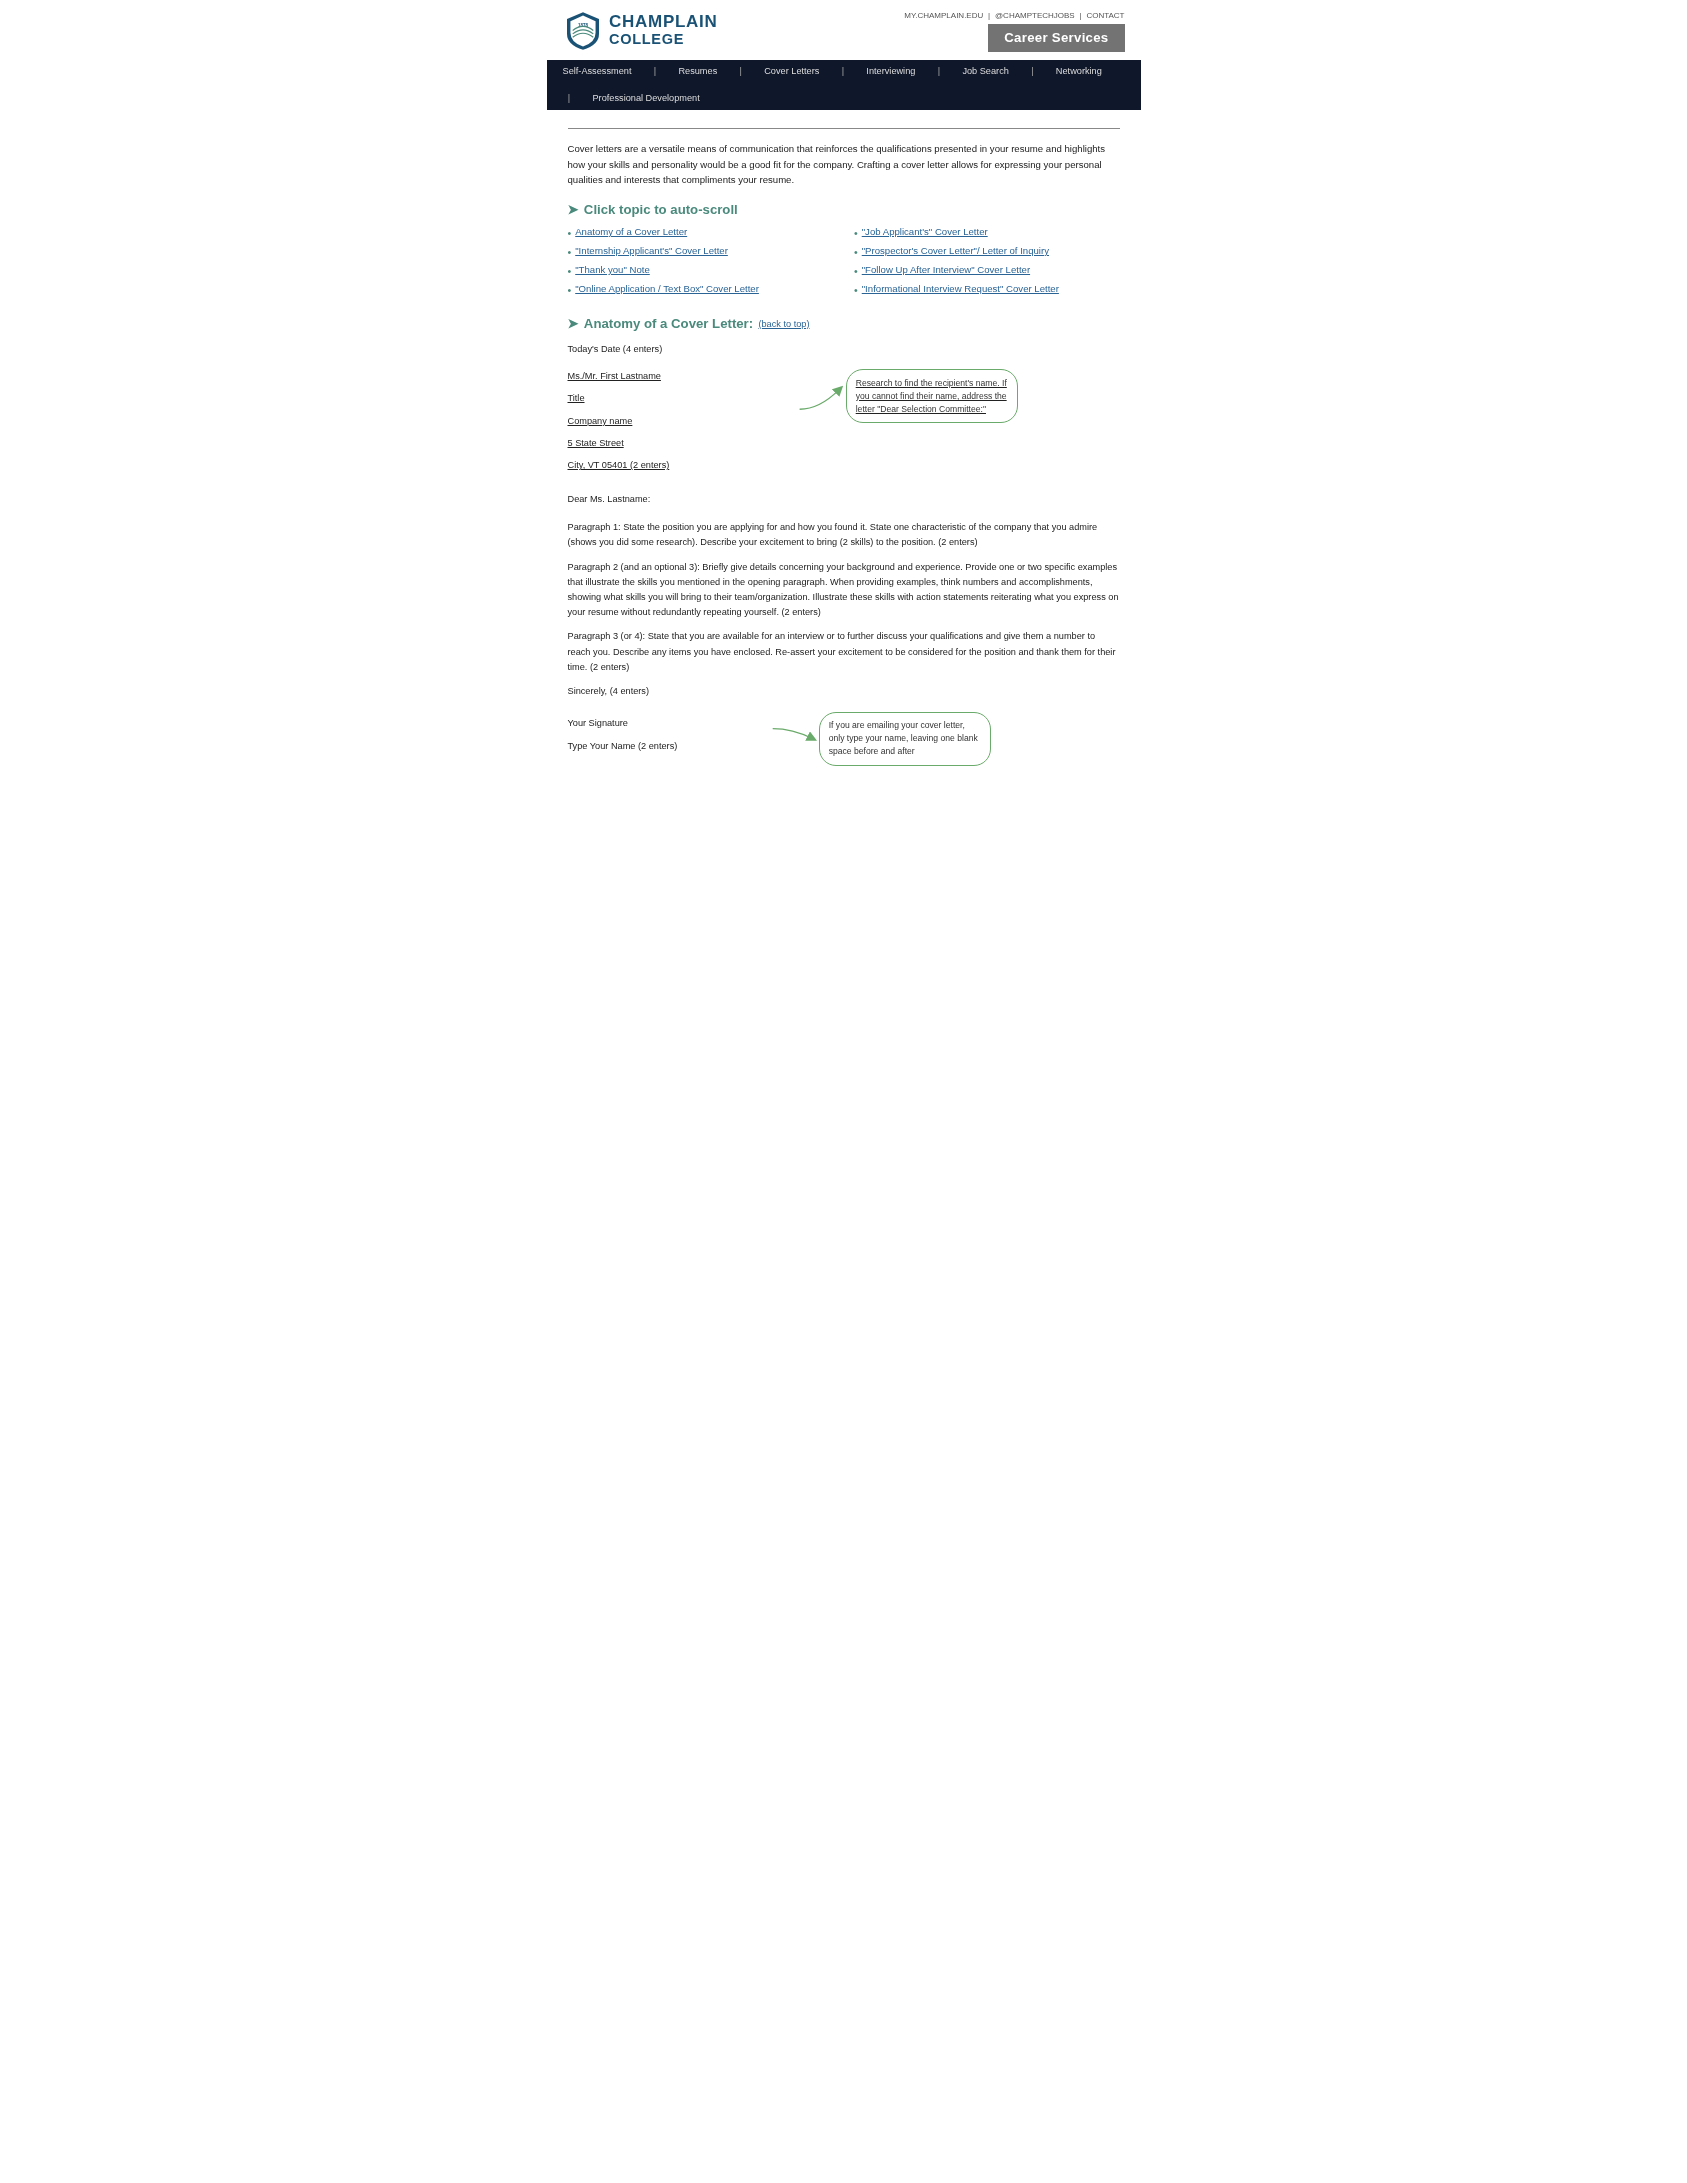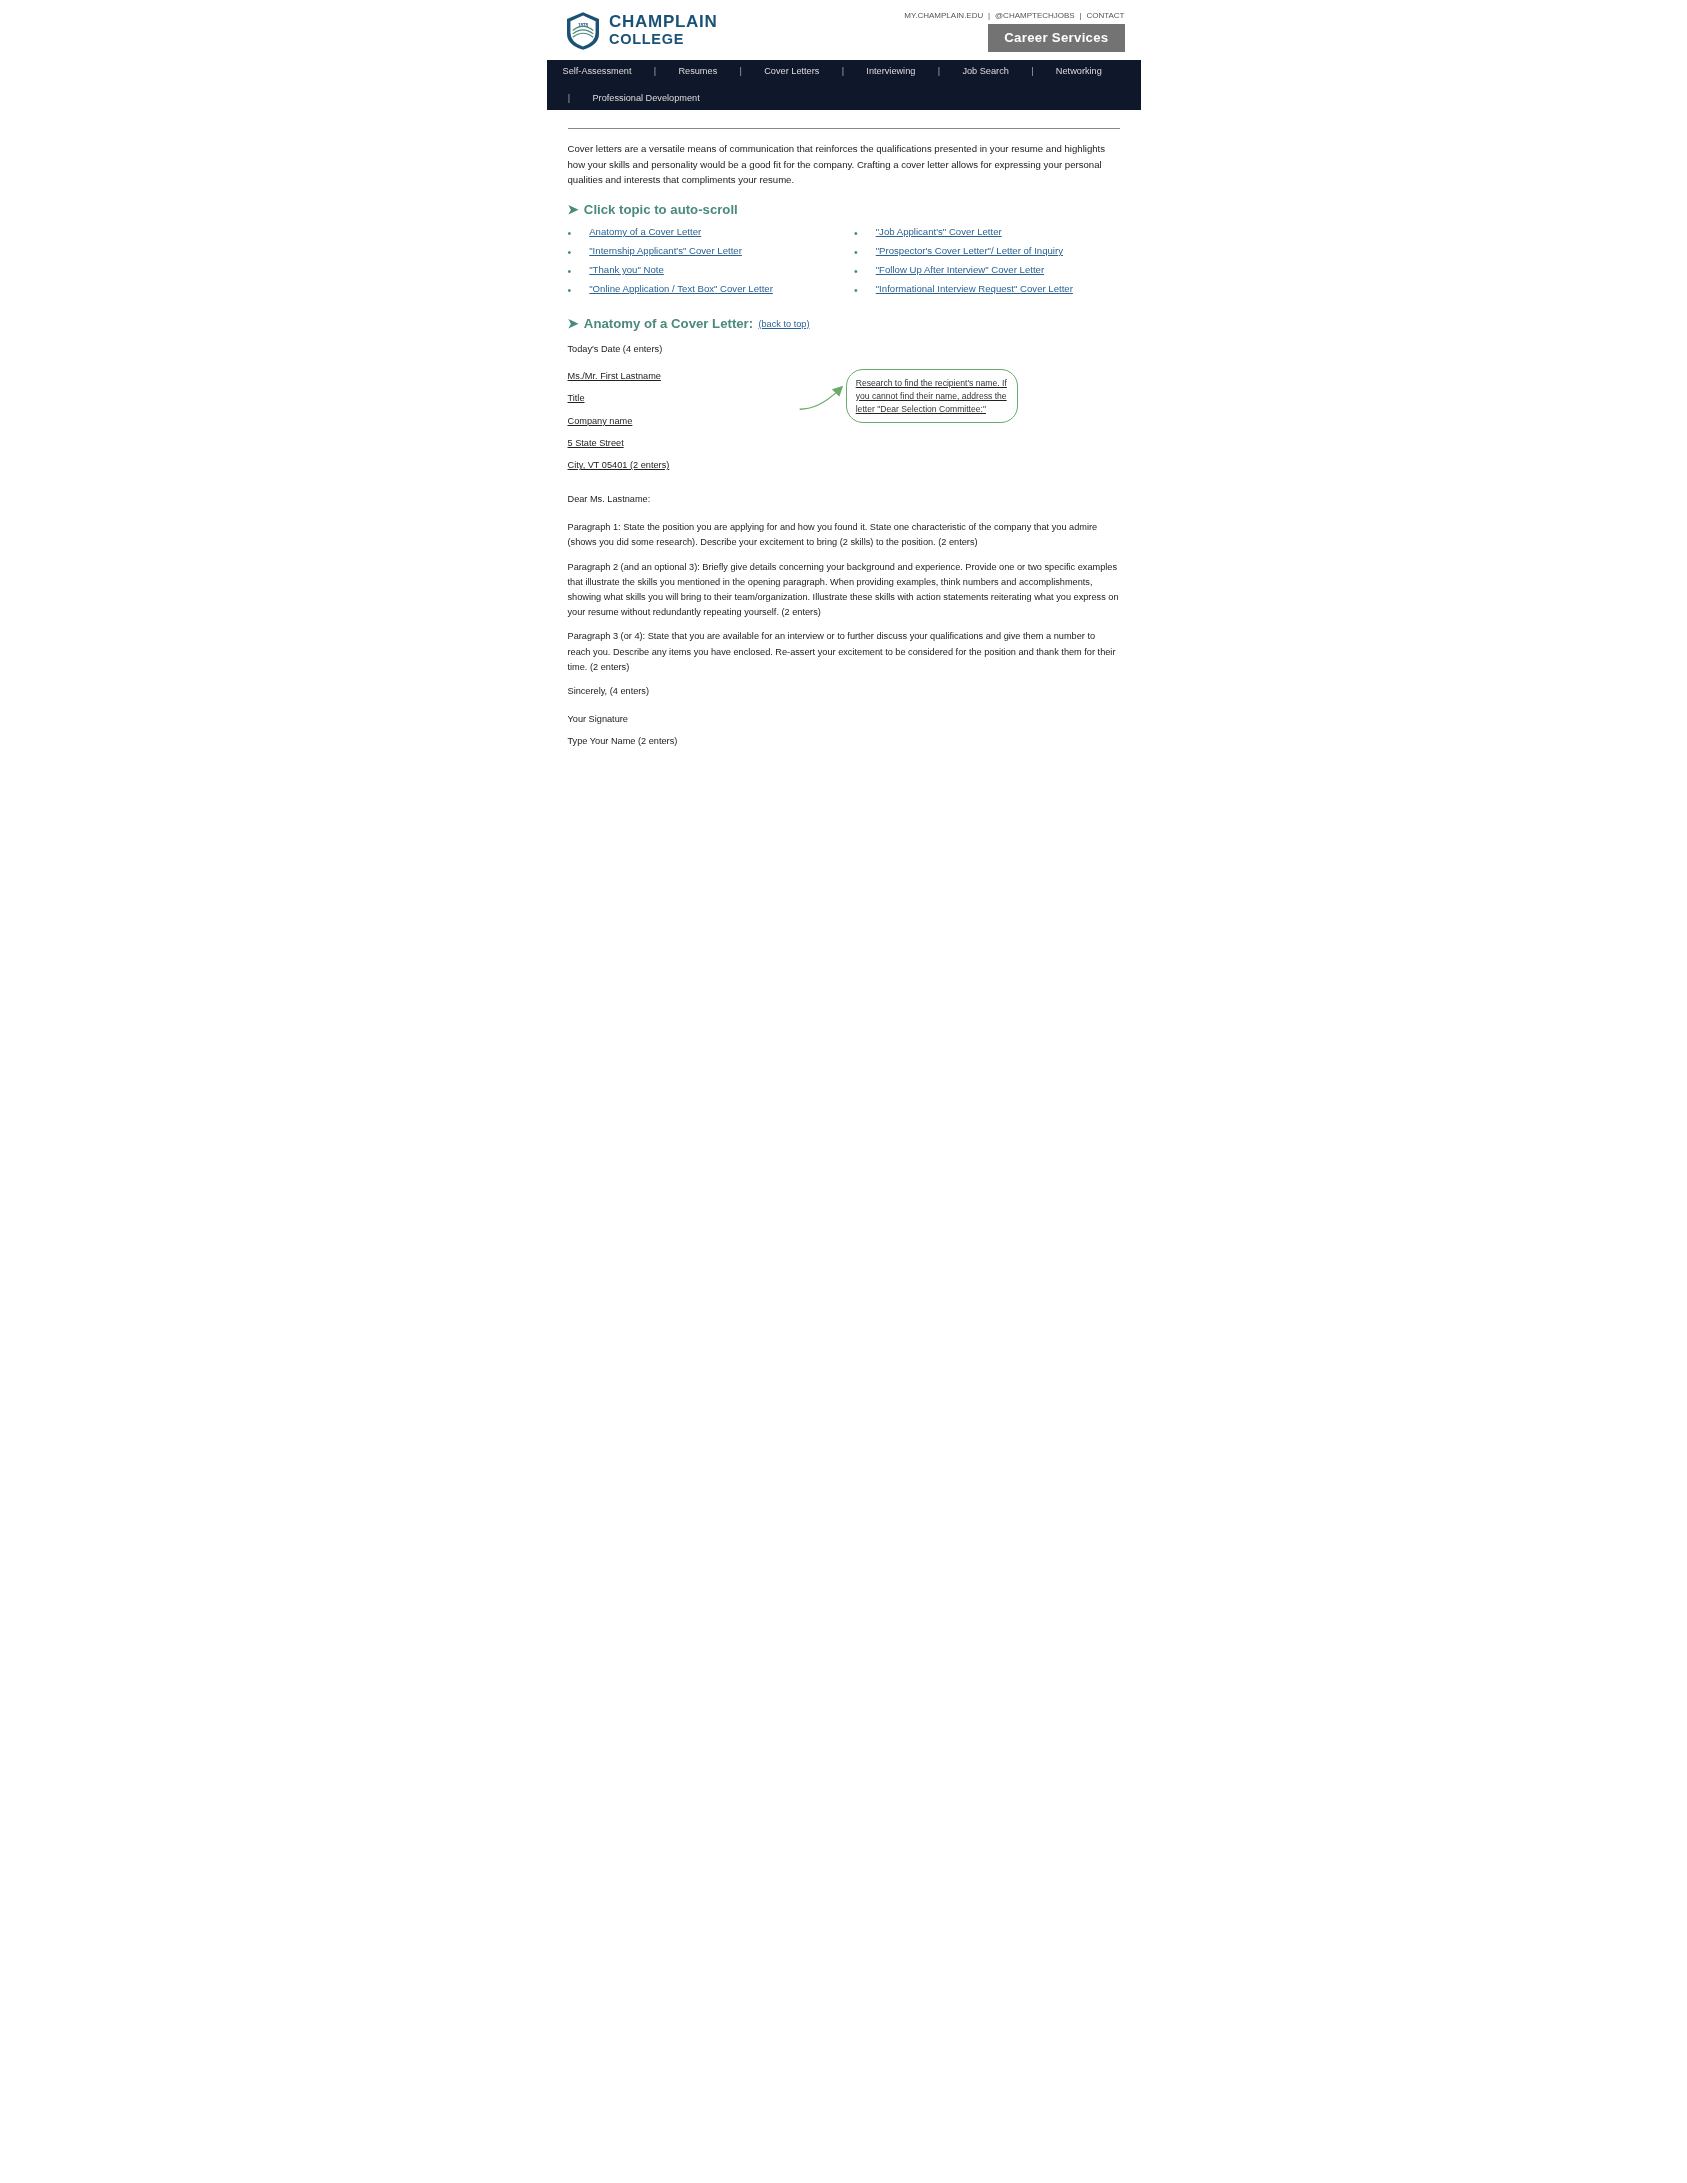--- a/index.html
+++ b/index.html
@@ -153,21 +153,20 @@
     }
     .toc-bullet {
       color: #4a8a7c;
       font-size: 10.6px;
       line-height: 1.4;
       flex-shrink: 0;
     }
     .toc-item a {
       color: #2a6496;
       text-decoration: underline;
-      margin-left: 14px;
     }
 
     
     .anatomy-heading {
       color: #4a8a7c;
       font-size: 13.2px;
       font-weight: bold;
       margin-bottom: 10.6px;
       display: flex;
       align-items: center;
@@ -367,16 +366,29 @@
   <div class="letter-block">
     <div class="letter-body">Sincerely, (4 enters)</div>
   </div>
 
   <div style="display:flex; align-items:center; margin-bottom:5.3px; gap:0;">
     <div style="flex:0 0 198px;">
       <div class="letter-body">Your Signature</div>
       <div class="letter-body" style="margin-top:2.6px;">Type Your Name (2 enters)</div>
     </div>
 
+    <div style="flex:1; display:flex; align-items:center; position:relative;">
+      <svg width="53" height="33" viewBox="0 0 80 50">
+        <path d="M10 10 Q40 10 70 25" stroke="#6aaa6a" stroke-width="2" fill="none" marker-end="url(#arrowhead2)"></path>
+        <defs>
+          <marker id="arrowhead2" markerWidth="8" markerHeight="8" refX="4" refY="4" orient="auto">
+            <path d="M0,0 L8,4 L0,8 Z" fill="#6aaa6a"></path>
+          </marker>
+        </defs>
+      </svg>
+      <div class="callout-box">
+        <span>If you are emailing your cover letter, only type your name, leaving one blank space before and after</span>
+      </div>
+    </div>
   </div>
 
 </div>
 
 
 </body></html>

